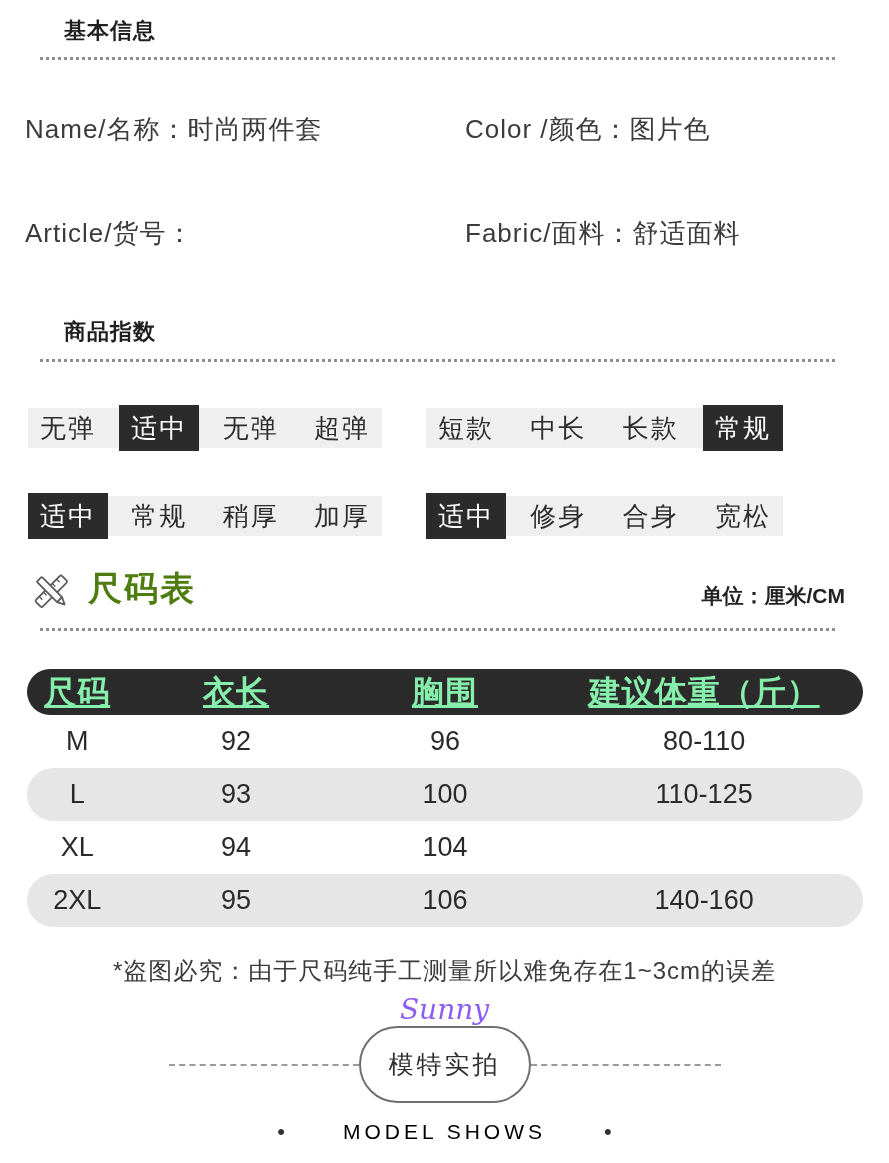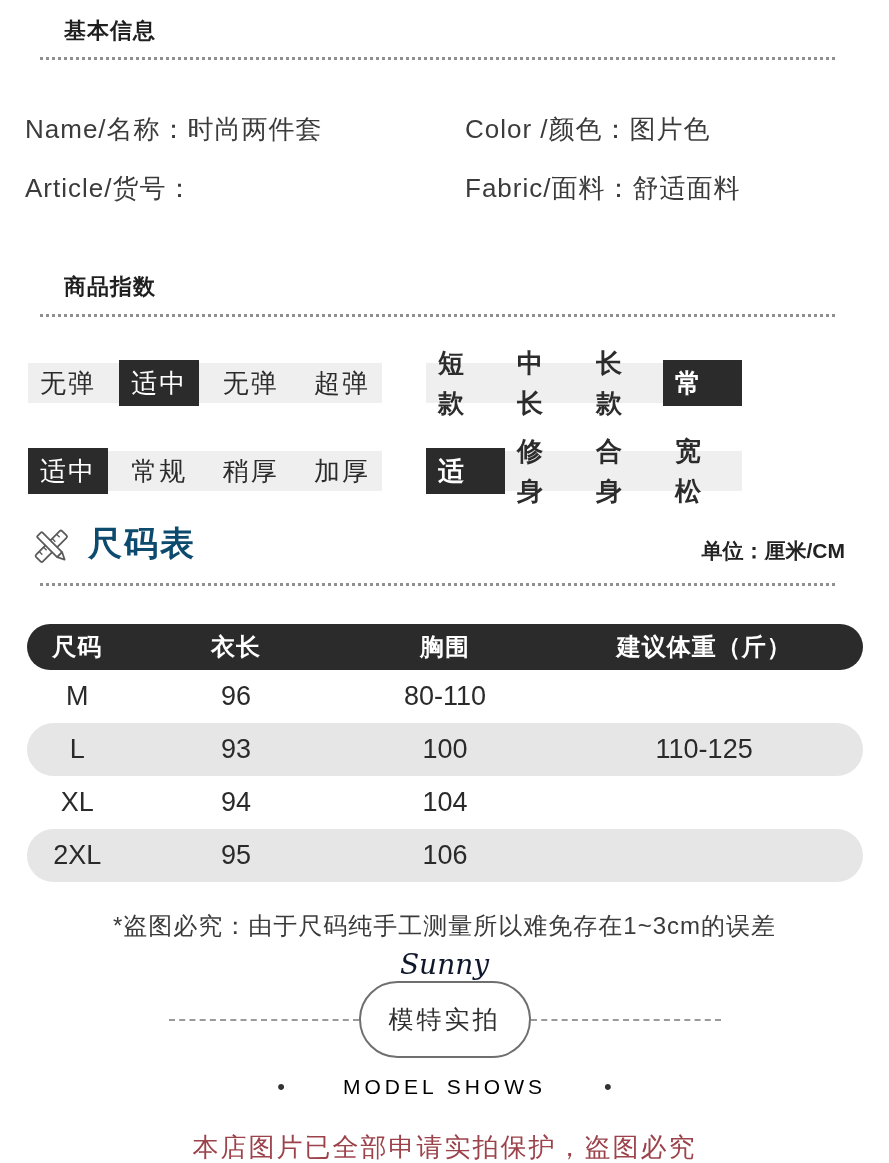--- a/index.html
+++ b/index.html
@@ -8,60 +8,60 @@
     font-family:"Liberation Sans","DejaVu Sans",sans-serif;
     color:#333;overflow:hidden;
   }
   .sec-title{font-size:22px;font-weight:700;color:#1f1f1f;letter-spacing:1px;}
   #basic-title{margin:16px 0 0 64px;}
   .dotted{height:0;border-bottom:3px dotted #8f8f8f;width:795px;margin-left:40px;}
   #dotted-1{margin-top:11px;}
   
   .info-grid{
     display:grid;grid-template-columns:440px auto;
-    margin:52px 0 0 25px;row-gap:24px;
+    margin:52px 0 0 25px;row-gap:69px;
     font-size:26px;color:#3b3b3b;letter-spacing:1px;
   }
   .info-cell{white-space:nowrap;}
   
   #index-title{margin:66px 8px 0 64px;}
   #dotted-2{margin-top:12px;}
   .opt-row{display:flex;margin:46px 0 0 28px;align-items:center;}
   .opt-row + .opt-row{margin-top:48px;}
   .opt-group{
     background:#efefef;height:40px;display:flex;align-items:center;
     justify-content:space-between;font-size:26px;color:#2c2c2c;
   }
   .opt-group.left{width:354px;margin-right:44px;}
-  .opt-group.right{width:316px;font-weight:bold;}
+  .opt-group.right{width:357px;}
   .opt{padding:0 12px;line-height:40px;letter-spacing:2px;}
   .opt.selected{
     background:#2b2b2b;color:#ffffff;line-height:46px;height:46px;
     margin:-3px 0;
   }
   
   .size-head{display:flex;align-items:flex-end;margin:30px 0 0 30px;width:815px;}
-  .size-head .ttl{font-size:34px;font-weight:700;color:#0c4a6e;margin-left:16px;letter-spacing:2px;}
+  .size-head .ttl{font-size:34px;font-weight:700;color:#4d7c0f;margin-left:16px;letter-spacing:2px;}
   .size-head .unit{margin-left:auto;font-size:21px;font-weight:700;color:#222;padding-bottom:2px;}
   #dotted-3{margin-top:16px;}
   
   .size-table{width:836px;margin:38px 0 0 27px;}
   .trow{display:grid;grid-template-columns:12% 26% 24% 38%;text-align:center;}
   .thead{
-    background:#2b2b2b;color:#ffffff;height:46px;line-height:46px;
-    border-radius:24px;font-size:24px;font-weight:600;letter-spacing:1px;
+    background:#2b2b2b;color:#86efac;height:46px;line-height:46px;
+    border-radius:24px;font-size:32px;font-weight:600;letter-spacing:1px;text-decoration:underline;
   }
   .tbody-row{height:53px;line-height:53px;font-size:27px;color:#2a2a2a;}
   .tbody-row.alt{background:#e6e6e6;border-radius:27px;}
   .footnote{margin-top:28px;text-align:center;font-size:24px;color:#3b3b3b;letter-spacing:1px;}
   
   .sunny{
     margin-top:6px;text-align:center;
     font-family:"DejaVu Serif",serif;font-style:italic;
-    font-size:28px;color:#0f172a;
+    font-size:28px;color:#8b5cf6;
   }
   .badge-row{display:flex;align-items:center;justify-content:center;margin-top:0px;}
   .dashline{width:190px;height:0;border-top:2px dashed #9a9a9a;}
   .badge{
     border:2px solid #6f6f6f;border-radius:999px;background:#fff;
     padding:20px 28px;font-size:25px;color:#2f2f2f;letter-spacing:3px;white-space:nowrap;
   }
   .model-shows{display:flex;align-items:center;justify-content:center;margin-top:16px;gap:58px;}
   .model-shows .dot{font-size:22px;color:#333;}
   .model-shows .txt{font-size:21px;letter-spacing:4px;color:#000000;font-weight:500;}
@@ -134,38 +134,40 @@
 
 <div class="size-table">
   <div class="trow thead">
     <span>尺码</span>
     <span>衣长</span>
     <span>胸围</span>
     <span>建议体重（斤）</span>
   </div>
   <div class="trow tbody-row">
     <span>M</span>
+    <span>92</span>
     <span>96</span>
     <span>80-110</span>
   </div>
   <div class="trow tbody-row alt">
     <span>L</span>
     <span>93</span>
     <span>100</span>
     <span>110-125</span>
   </div>
   <div class="trow tbody-row">
     <span>XL</span>
     <span>94</span>
     <span>104</span>
   </div>
   <div class="trow tbody-row alt">
     <span>2XL</span>
     <span>95</span>
     <span>106</span>
+    <span>140-160</span>
   </div>
 </div>
 
 <div class="footnote">*盗图必究：由于尺码纯手工测量所以难免存在1~3cm的误差</div>
 
 <div class="sunny">Sunny</div>
 
 <div class="badge-row">
   <span class="dashline"></span>
   <span class="badge">模特实拍</span>

